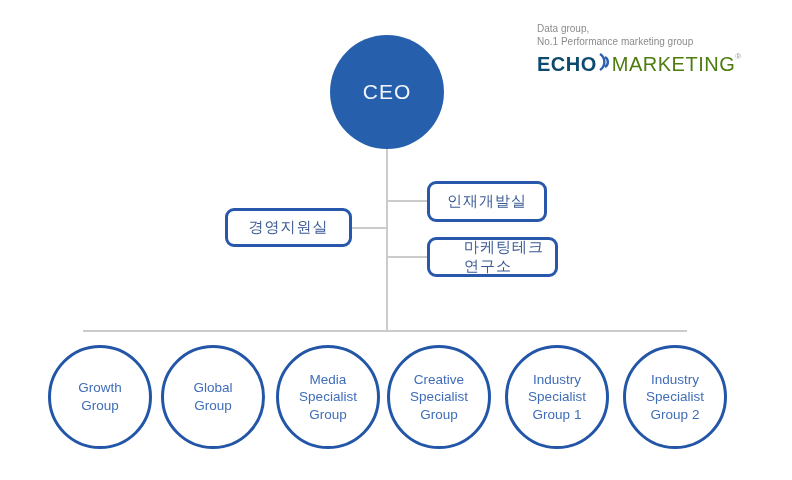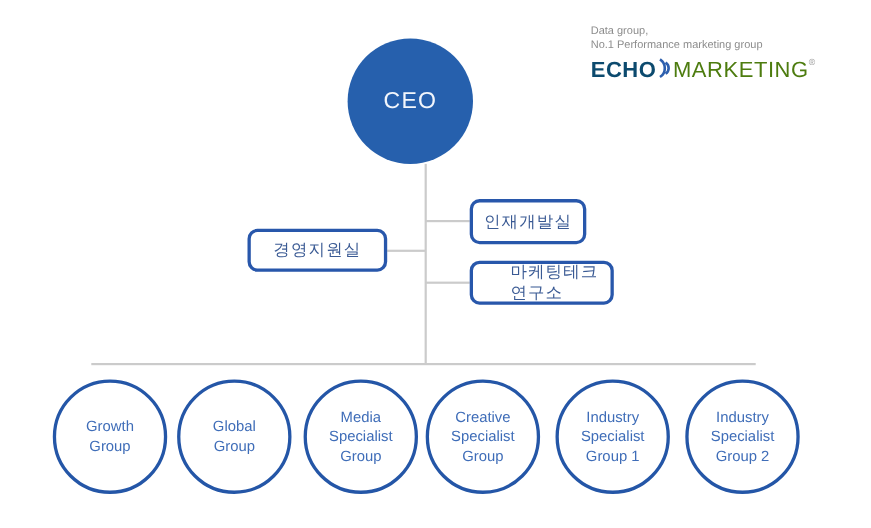--- a/index.html
+++ b/index.html
@@ -61,21 +61,21 @@
   .line {
     position: absolute;
     background: #cbcbcb;
   }
   .v-line { width: 1.5px; }
   .h-line { height: 1.5px; }
 
   
   .ceo-circle {
     position: absolute;
-    left: 316px;
+    left: 330px;
     top: 35px;
     width: 114px;
     height: 114px;
     border-radius: 50%;
     background: #2660ad;
     display: flex;
     align-items: center;
     justify-content: center;
   }
   .ceo-label {
@@ -92,21 +92,21 @@
     border-radius: 9px;
     background: #ffffff;
     display: flex;
     align-items: center;
     justify-content: center;
     font-size: 15px;
     color: #3a5a94;
     letter-spacing: 1px;
   }
   .box-left   { left: 225px; top: 208px; width: 127px; height: 39px; }
-  .box-right1 { left: 427px; top: 181px; width: 106px; height: 41px; }
+  .box-right1 { left: 427px; top: 181px; width: 120px; height: 41px; }
   .box-right2 { left: 427px; top: 237px; width: 131px; height: 40px; padding-left: 34px; }
 
   
   .group-circle {
     position: absolute;
     top: 345px;
     width: 104px;
     height: 104px;
     box-sizing: border-box;
     border: 3.5px solid #2456a7;

